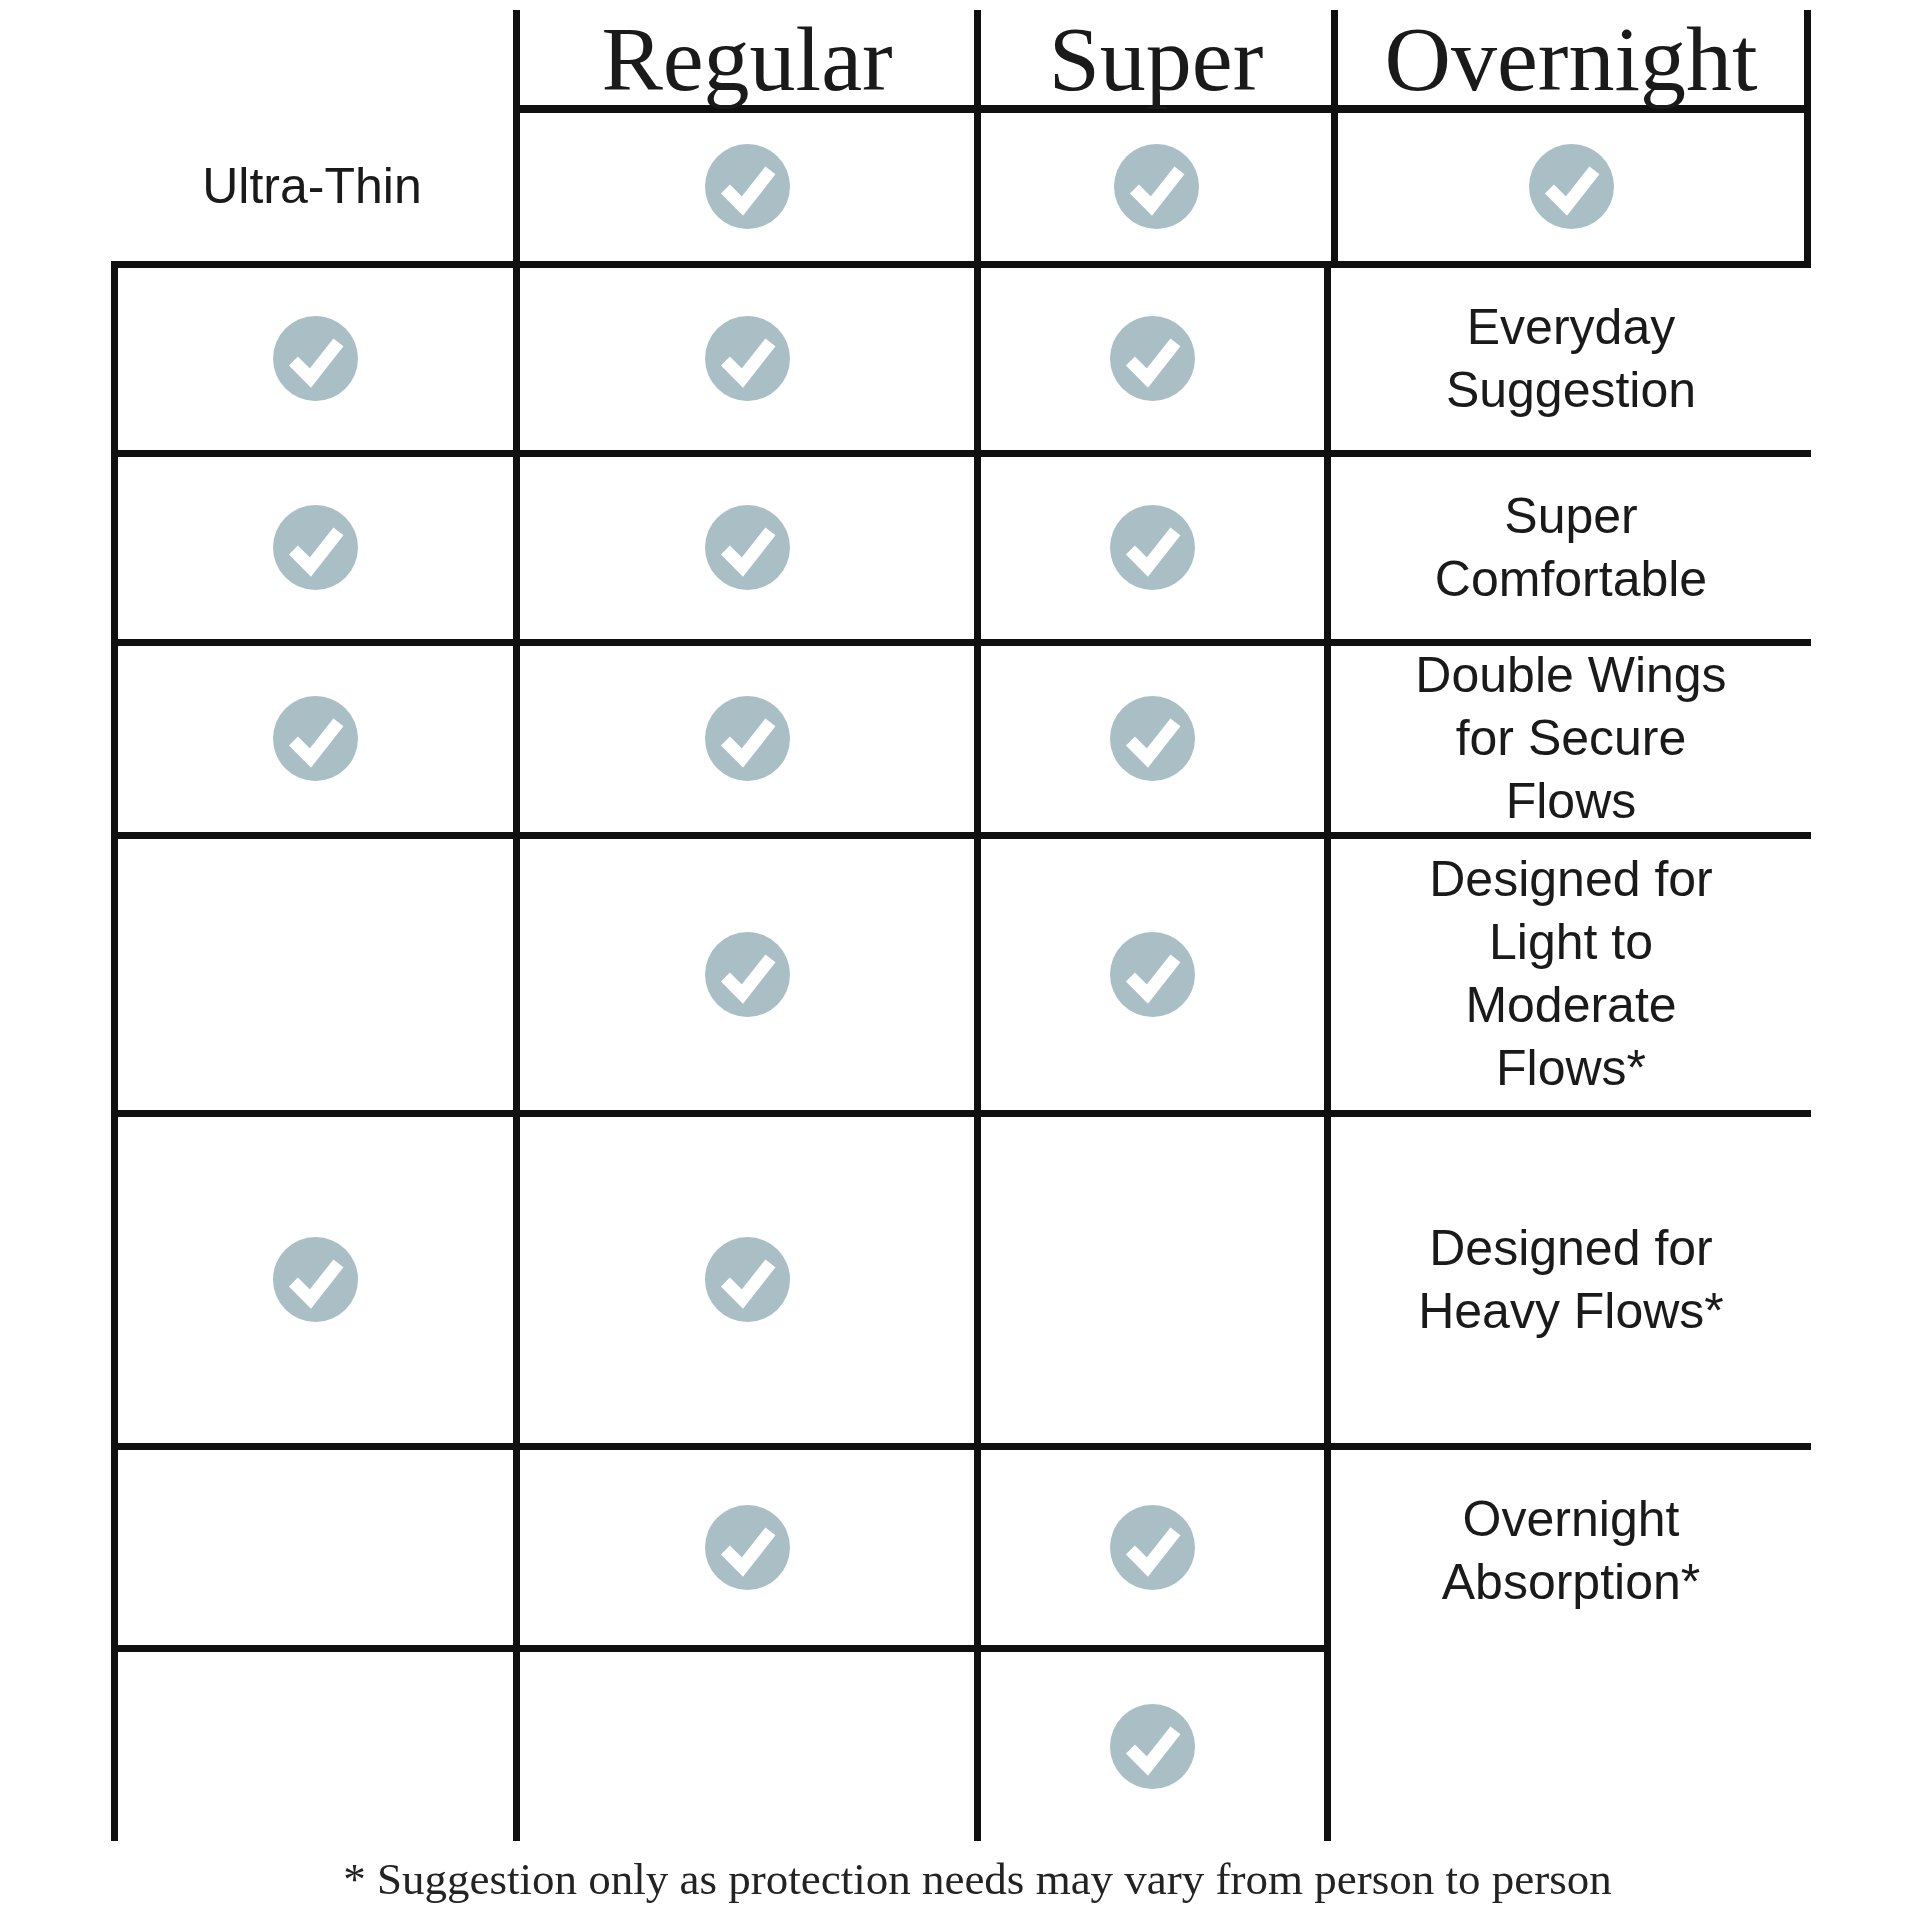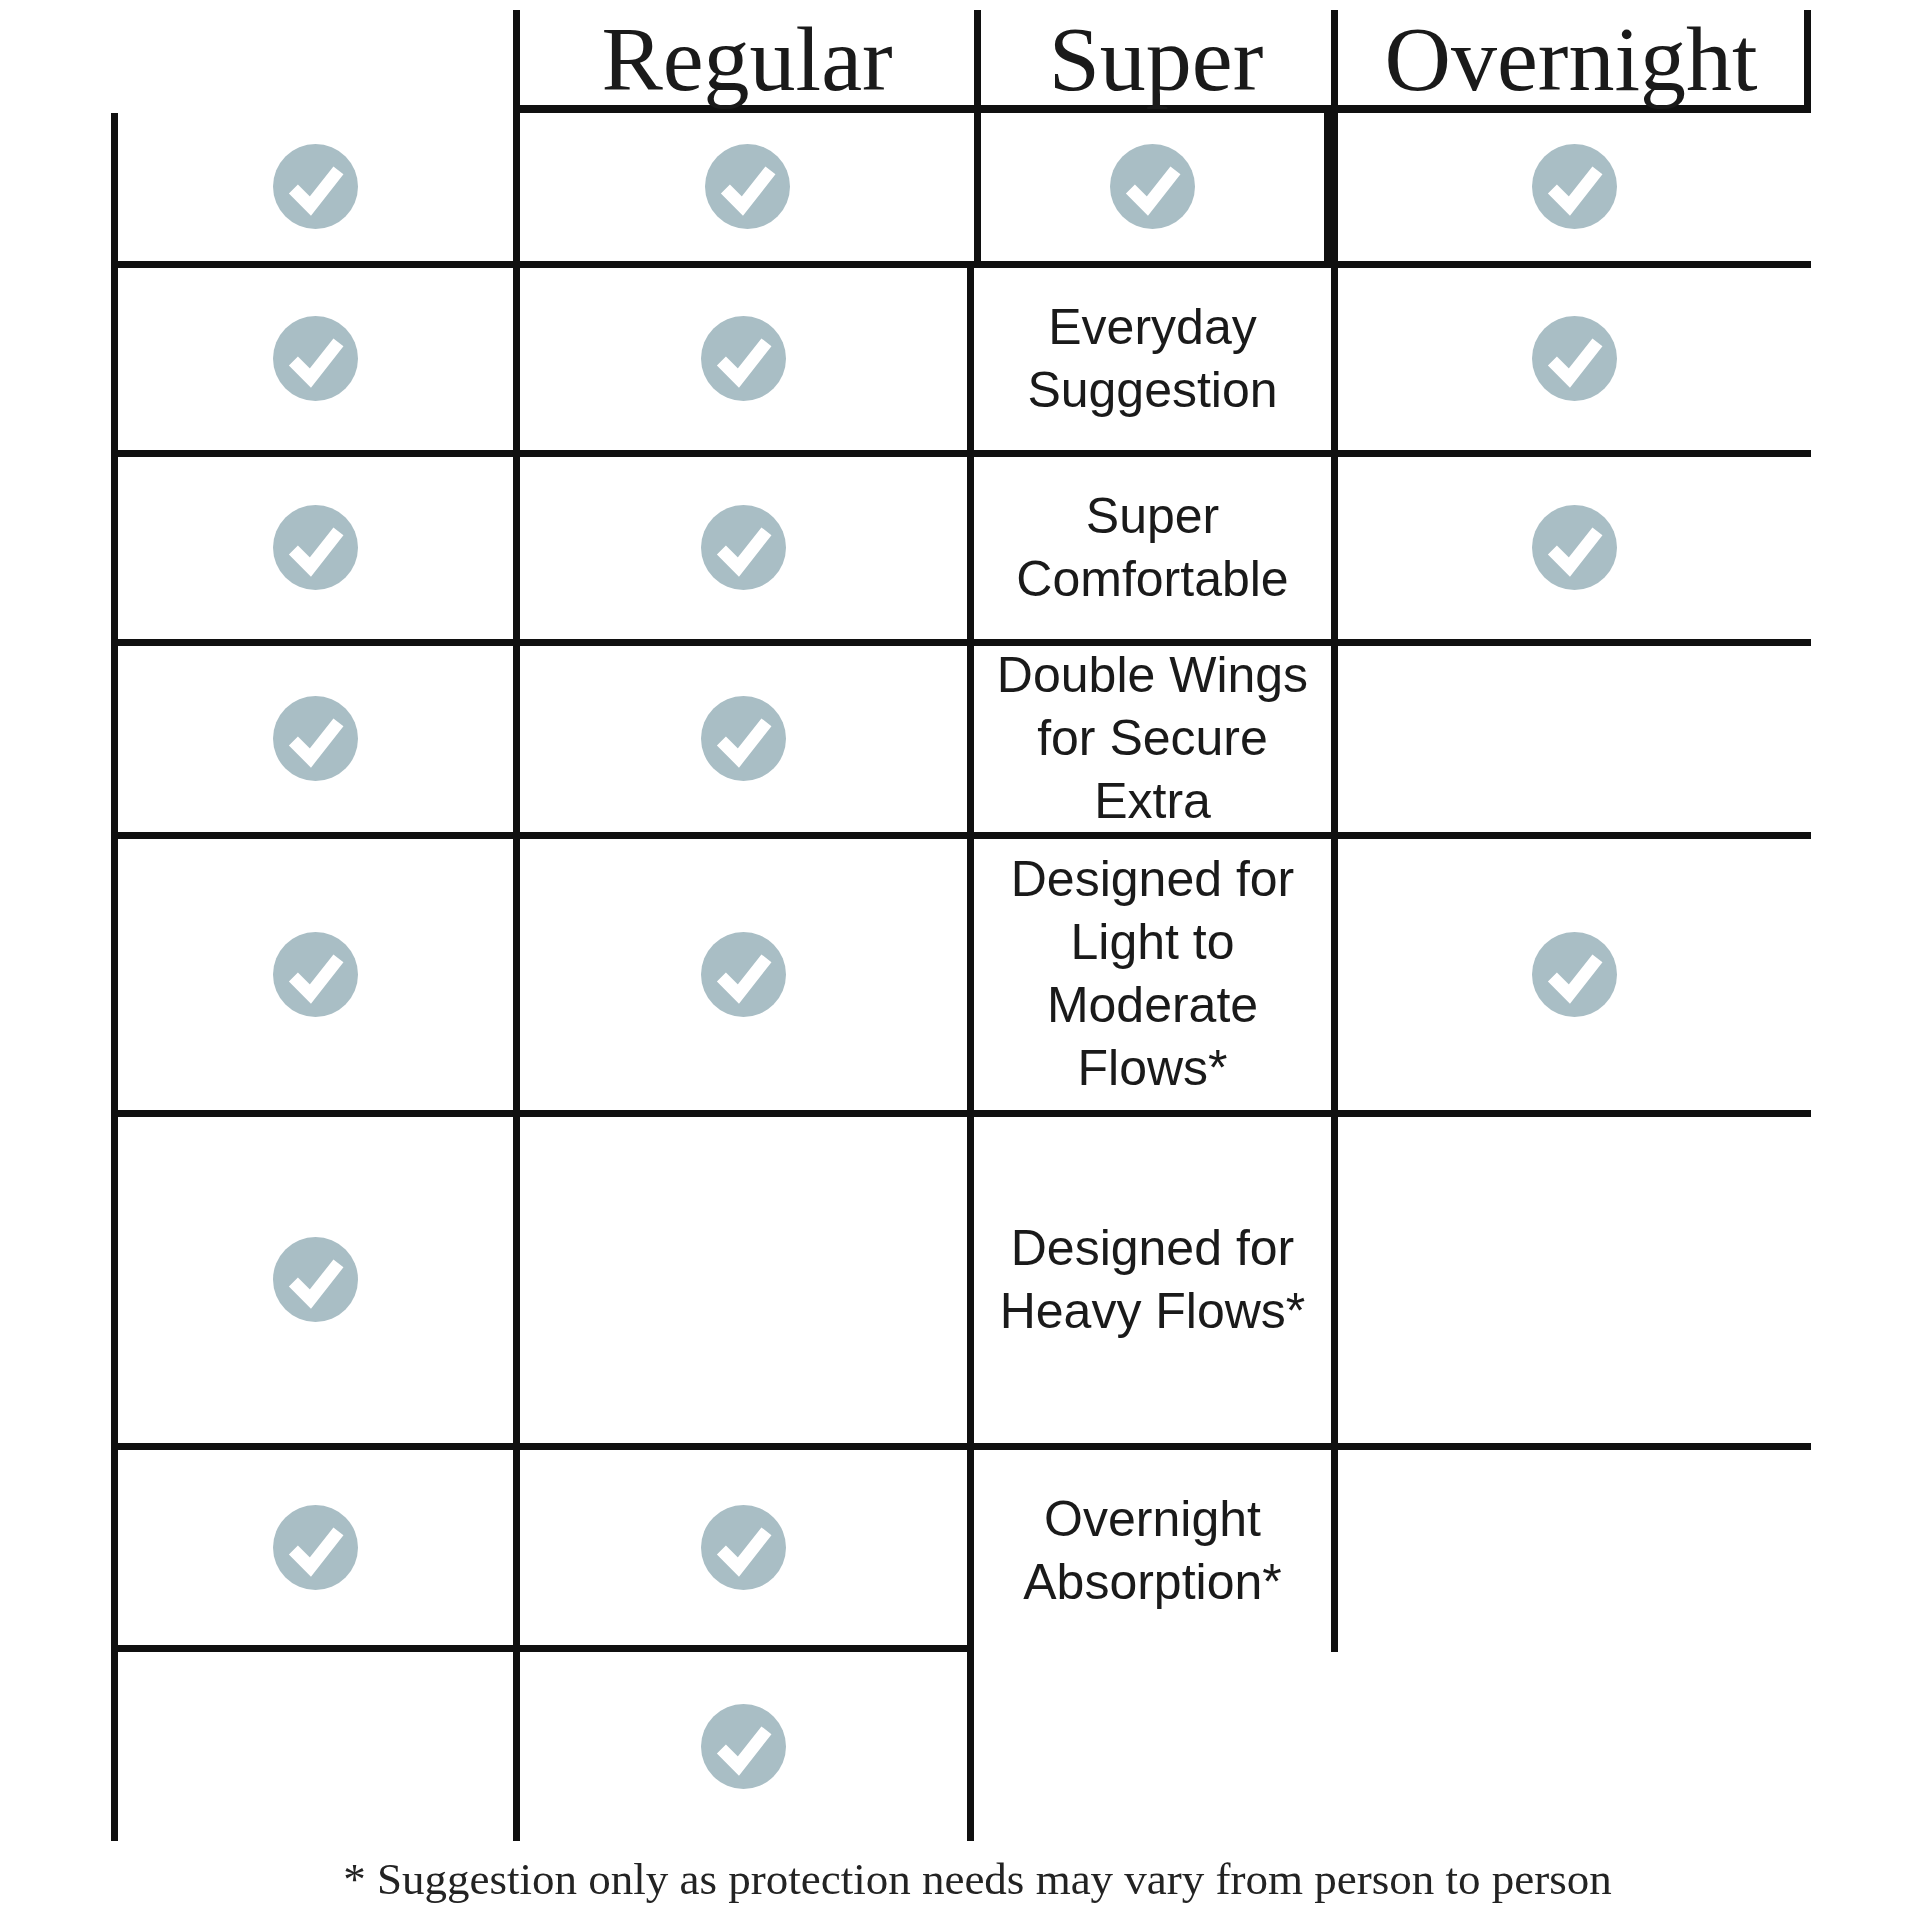--- a/index.html
+++ b/index.html
@@ -62,20 +62,23 @@
       <div class="cell c0 hdr"></div>
       <div class="cell c1 hdr">
         <span class="col-hdr-label">Regular</span>
       </div>
       <div class="cell c2 hdr">
         <span class="col-hdr-label">Super</span>
       </div>
       <div class="cell c3 hdr">
         <span class="col-hdr-label">Overnight</span>
       </div>
+      <div class="cell c0 body">
+        <span class="label-text">Ultra-Thin</span>
+      </div>
       <div class="cell c1 body">
         <svg class="check" viewBox="0 0 100 100" aria-hidden="true">
           <circle cx="50" cy="50" r="50" fill="#a9bec5"></circle>
           <path d="M24 53 L44 73 L77 31" fill="none" stroke="#ffffff" stroke-width="15"></path>
         </svg>
       </div>
       <div class="cell c2 body">
         <svg class="check" viewBox="0 0 100 100" aria-hidden="true">
           <circle cx="50" cy="50" r="50" fill="#a9bec5"></circle>
           <path d="M24 53 L44 73 L77 31" fill="none" stroke="#ffffff" stroke-width="15"></path>
@@ -145,21 +148,21 @@
       </div>
       <div class="cell c3 body">
         <svg class="check" viewBox="0 0 100 100" aria-hidden="true">
           <circle cx="50" cy="50" r="50" fill="#a9bec5"></circle>
           <path d="M24 53 L44 73 L77 31" fill="none" stroke="#ffffff" stroke-width="15"></path>
         </svg>
       </div>
       <div class="cell c0 body">
         <span class="label-text">Double Wings
 for Secure
-Extra</span>
+Flows</span>
       </div>
       <div class="cell c1 body"></div>
       <div class="cell c2 body">
         <svg class="check" viewBox="0 0 100 100" aria-hidden="true">
           <circle cx="50" cy="50" r="50" fill="#a9bec5"></circle>
           <path d="M24 53 L44 73 L77 31" fill="none" stroke="#ffffff" stroke-width="15"></path>
         </svg>
       </div>
       <div class="cell c3 body">
         <svg class="check" viewBox="0 0 100 100" aria-hidden="true">

